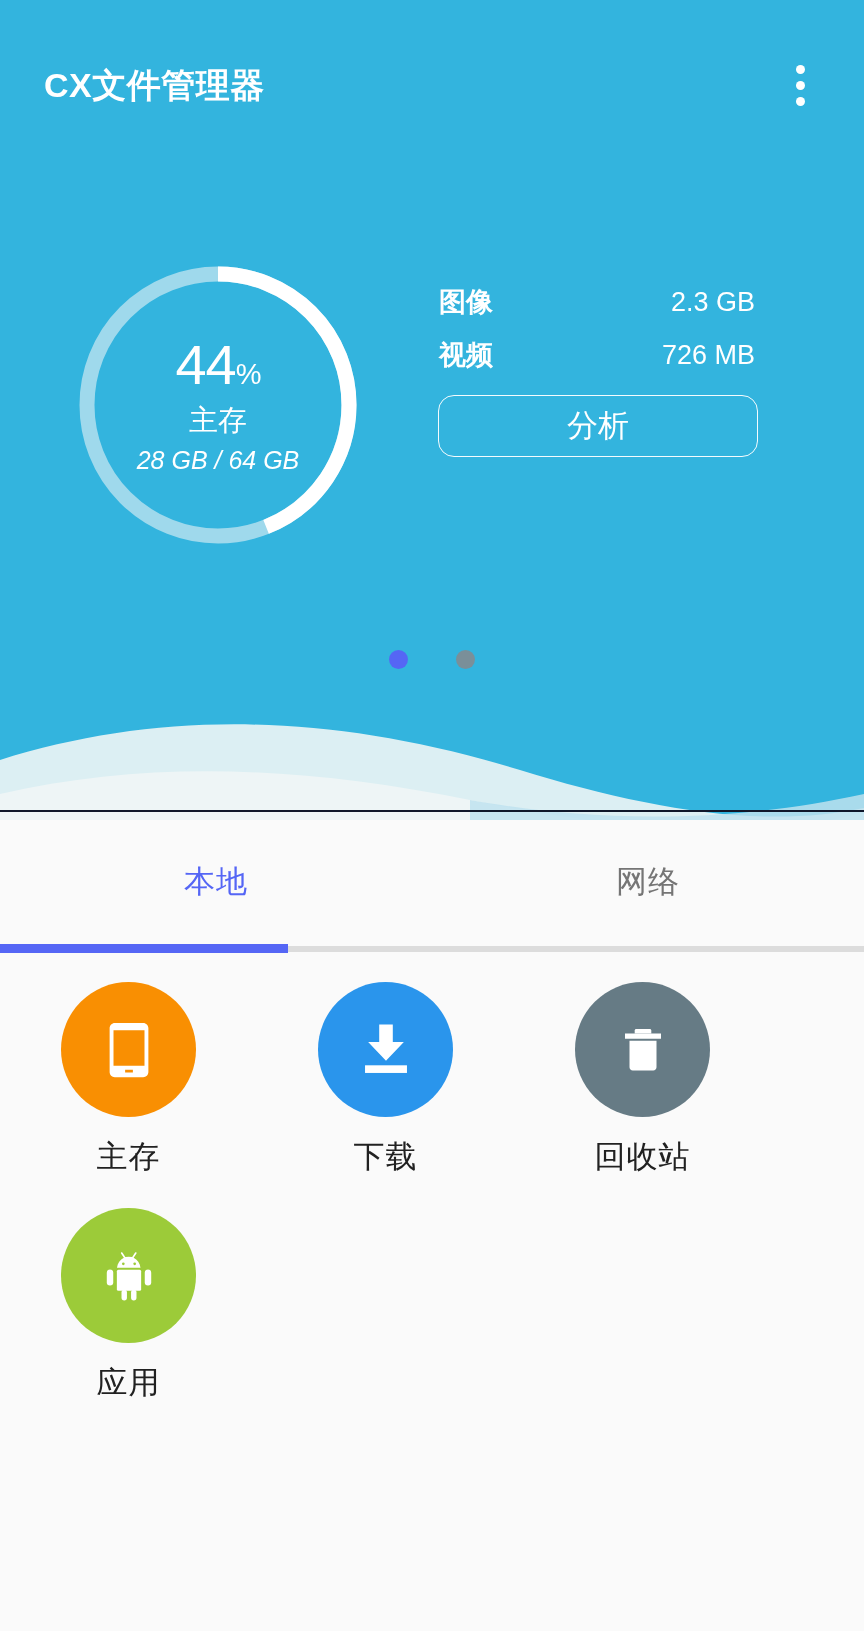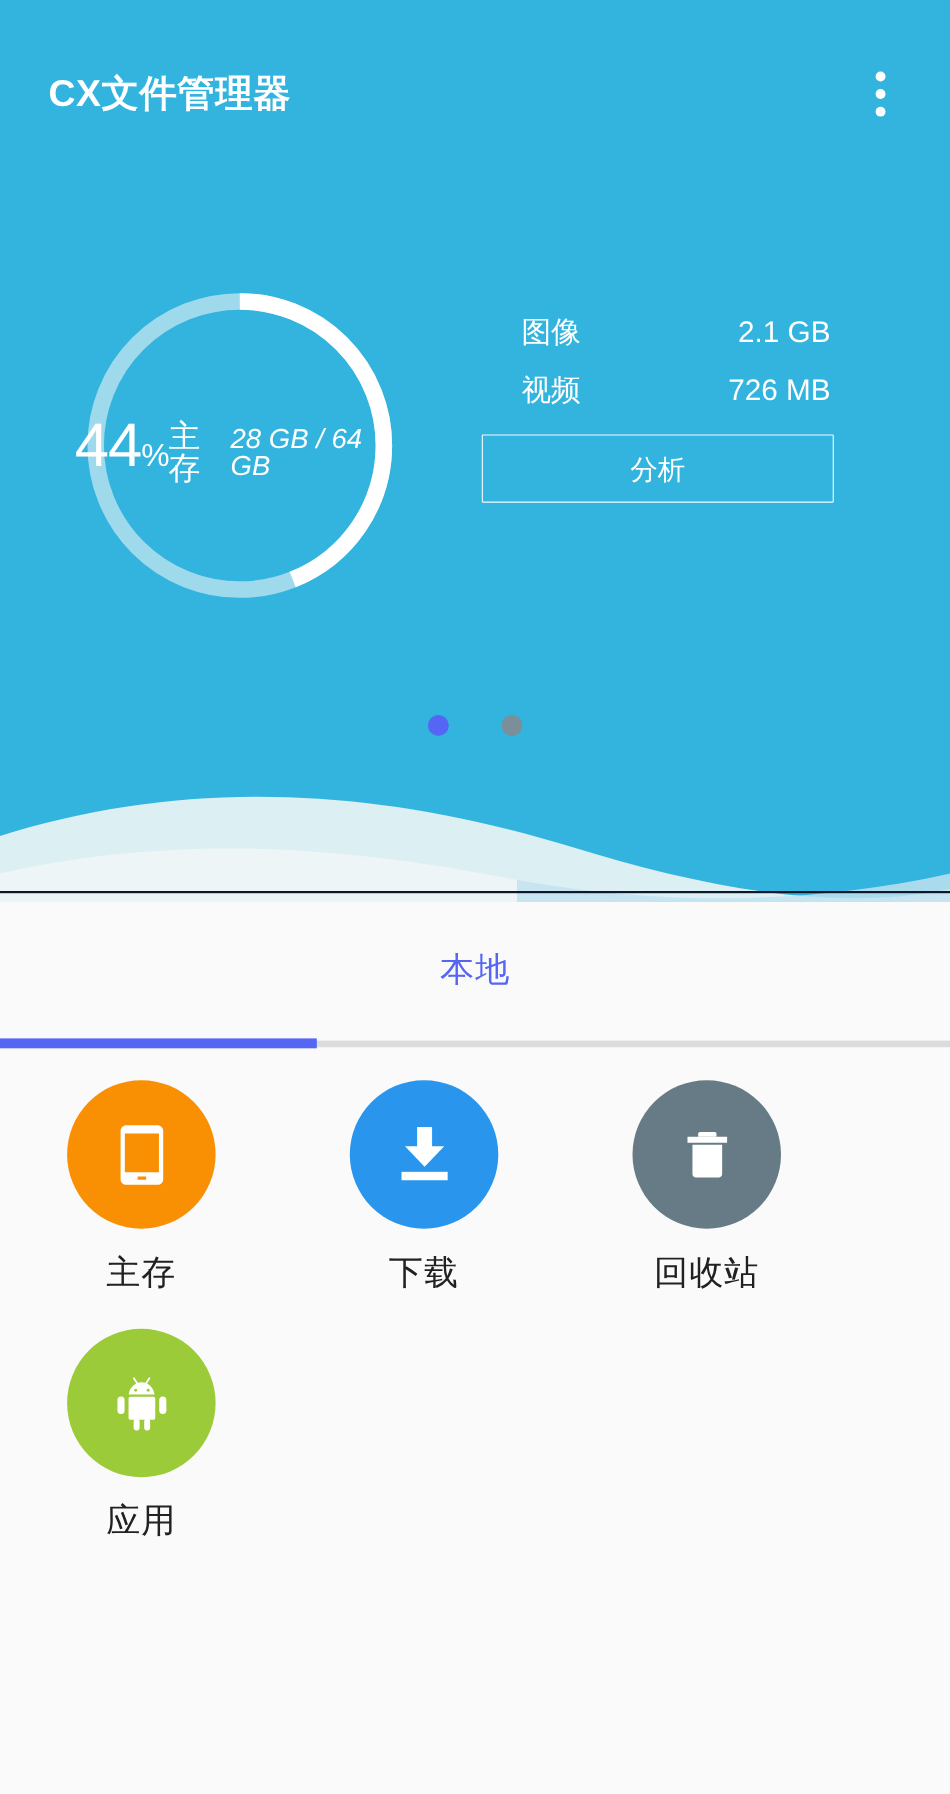--- a/index.html
+++ b/index.html
@@ -39,43 +39,43 @@
   
   .summary {
     position:absolute; left:0; top:255px; width:864px; height:330px;
     display:flex; align-items:flex-start;
   }
   .donut-wrap {
     position:relative; width:300px; height:300px; margin-left:68px; flex:none;
   }
   .donut-text {
     position:absolute; left:0; top:0; width:300px; height:300px;
-    display:flex; align-items:center; justify-content:center;
+    display:flex; flex-direction:column; align-items:center; justify-content:center;
     color:#ffffff;
   }
   .donut-pct { font-size:56px; font-weight:300; line-height:1; letter-spacing:-1px;}
   .donut-pct .sym { font-size:29px; font-weight:300; vertical-align:baseline; }
   .donut-label { font-size:29px; font-weight:400; margin-top:13px; line-height:1; }
   .donut-sub { font-size:25px; font-weight:400; margin-top:13px; line-height:1;font-style:italic; }
 
   .stats {
     margin-left:70px; margin-top:34px; width:320px;
   }
   .stat-row {
     display:flex; justify-content:space-between; align-items:baseline;
     color:#ffffff; font-size:27px; line-height:1; padding:0 3px 0 1px;
     margin-bottom:26px;
   }
-  .stat-row .name { font-weight:400;margin-left:35px; }
+  .stat-row .name { font-weight:700; }
   .stat-row .val  { font-weight:400; }
   .analyze-btn {
     margin-top:10px; width:320px; height:62px;
-    border:1.5px solid rgba(255,255,255,0.95); border-radius:1px;
+    border:1.5px solid rgba(255,255,255,0.95); border-radius:16px;
     display:flex; align-items:center; justify-content:center;
-    color:#ffffff; font-size:25px; background:transparent; cursor:pointer;
+    color:#ffffff; font-size:31px; background:transparent; cursor:pointer;
   }
 
   
   .dots {
     position:absolute; left:0; top:650px; width:864px;
     display:flex; justify-content:center; gap:48px;
   }
   .dot { width:19px; height:19px; border-radius:50%; cursor:pointer; }
   .dot.active { background:#5566f5; }
   .dot.inactive { background:#7a8f99; }
@@ -144,21 +144,21 @@
         <div class="donut-text">
           <div class="donut-pct"><span>44</span><span class="sym">%</span></div>
           <div class="donut-label">主存</div>
           <div class="donut-sub">28 GB / 64 GB</div>
         </div>
       </div>
 
       <div class="stats">
         <div class="stat-row">
           <span class="name">图像</span>
-          <span class="val">2.1 GB</span>
+          <span class="val">2.3 GB</span>
         </div>
         <div class="stat-row">
           <span class="name">视频</span>
           <span class="val">726 MB</span>
         </div>
         <div class="analyze-btn">分析</div>
       </div>
 
     </div>
 
@@ -170,20 +170,21 @@
     <svg class="wave" viewBox="0 0 864 180" preserveAspectRatio="none">
       <path d="M0,70 C160,20 330,22 520,80 C640,117 760,140 864,118 L864,180 L0,180 Z" fill="#dceff3"></path>
       <path d="M0,104 C150,70 300,76 470,110 C620,140 760,152 864,122 L864,180 L0,180 Z" fill="#eef5f6"></path>
       <path d="M470,110 C560,126 700,140 864,104 L864,180 L470,180 Z" fill="#bee2ee" opacity="0.85"></path>
     </svg>
   </div>
 
   <div class="tabbar">
     <div class="tabs">
       <div class="tab active" style="color: rgb(85, 102, 245);">本地</div>
+      <div class="tab">网络</div>
     </div>
     <div class="tab-underline-track"></div>
     <div class="tab-indicator" style="background: rgb(85, 102, 245);"></div>
   </div>
 
   <div class="grid">
 
     <div class="grid-item">
       <div class="circle" style="background:#f98f02">
         <svg width="62" height="62" viewBox="0 0 24 24">

